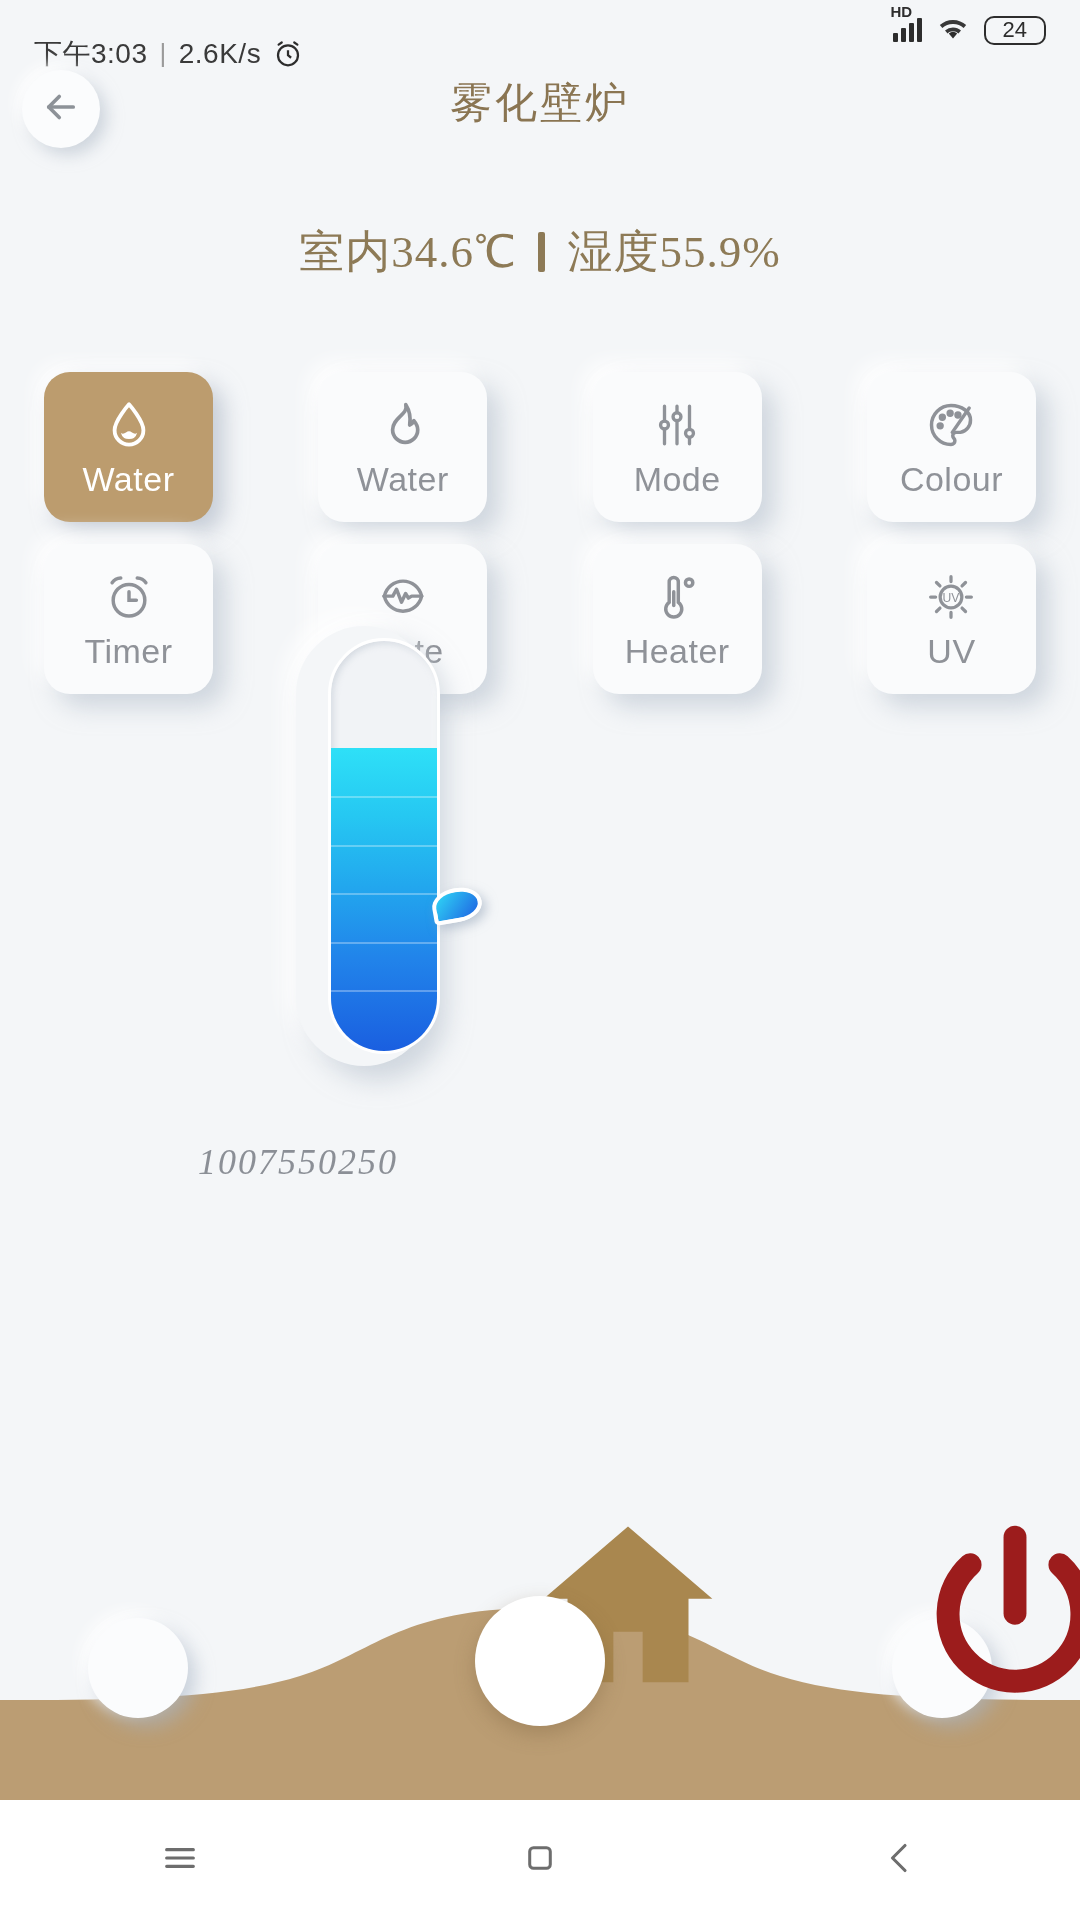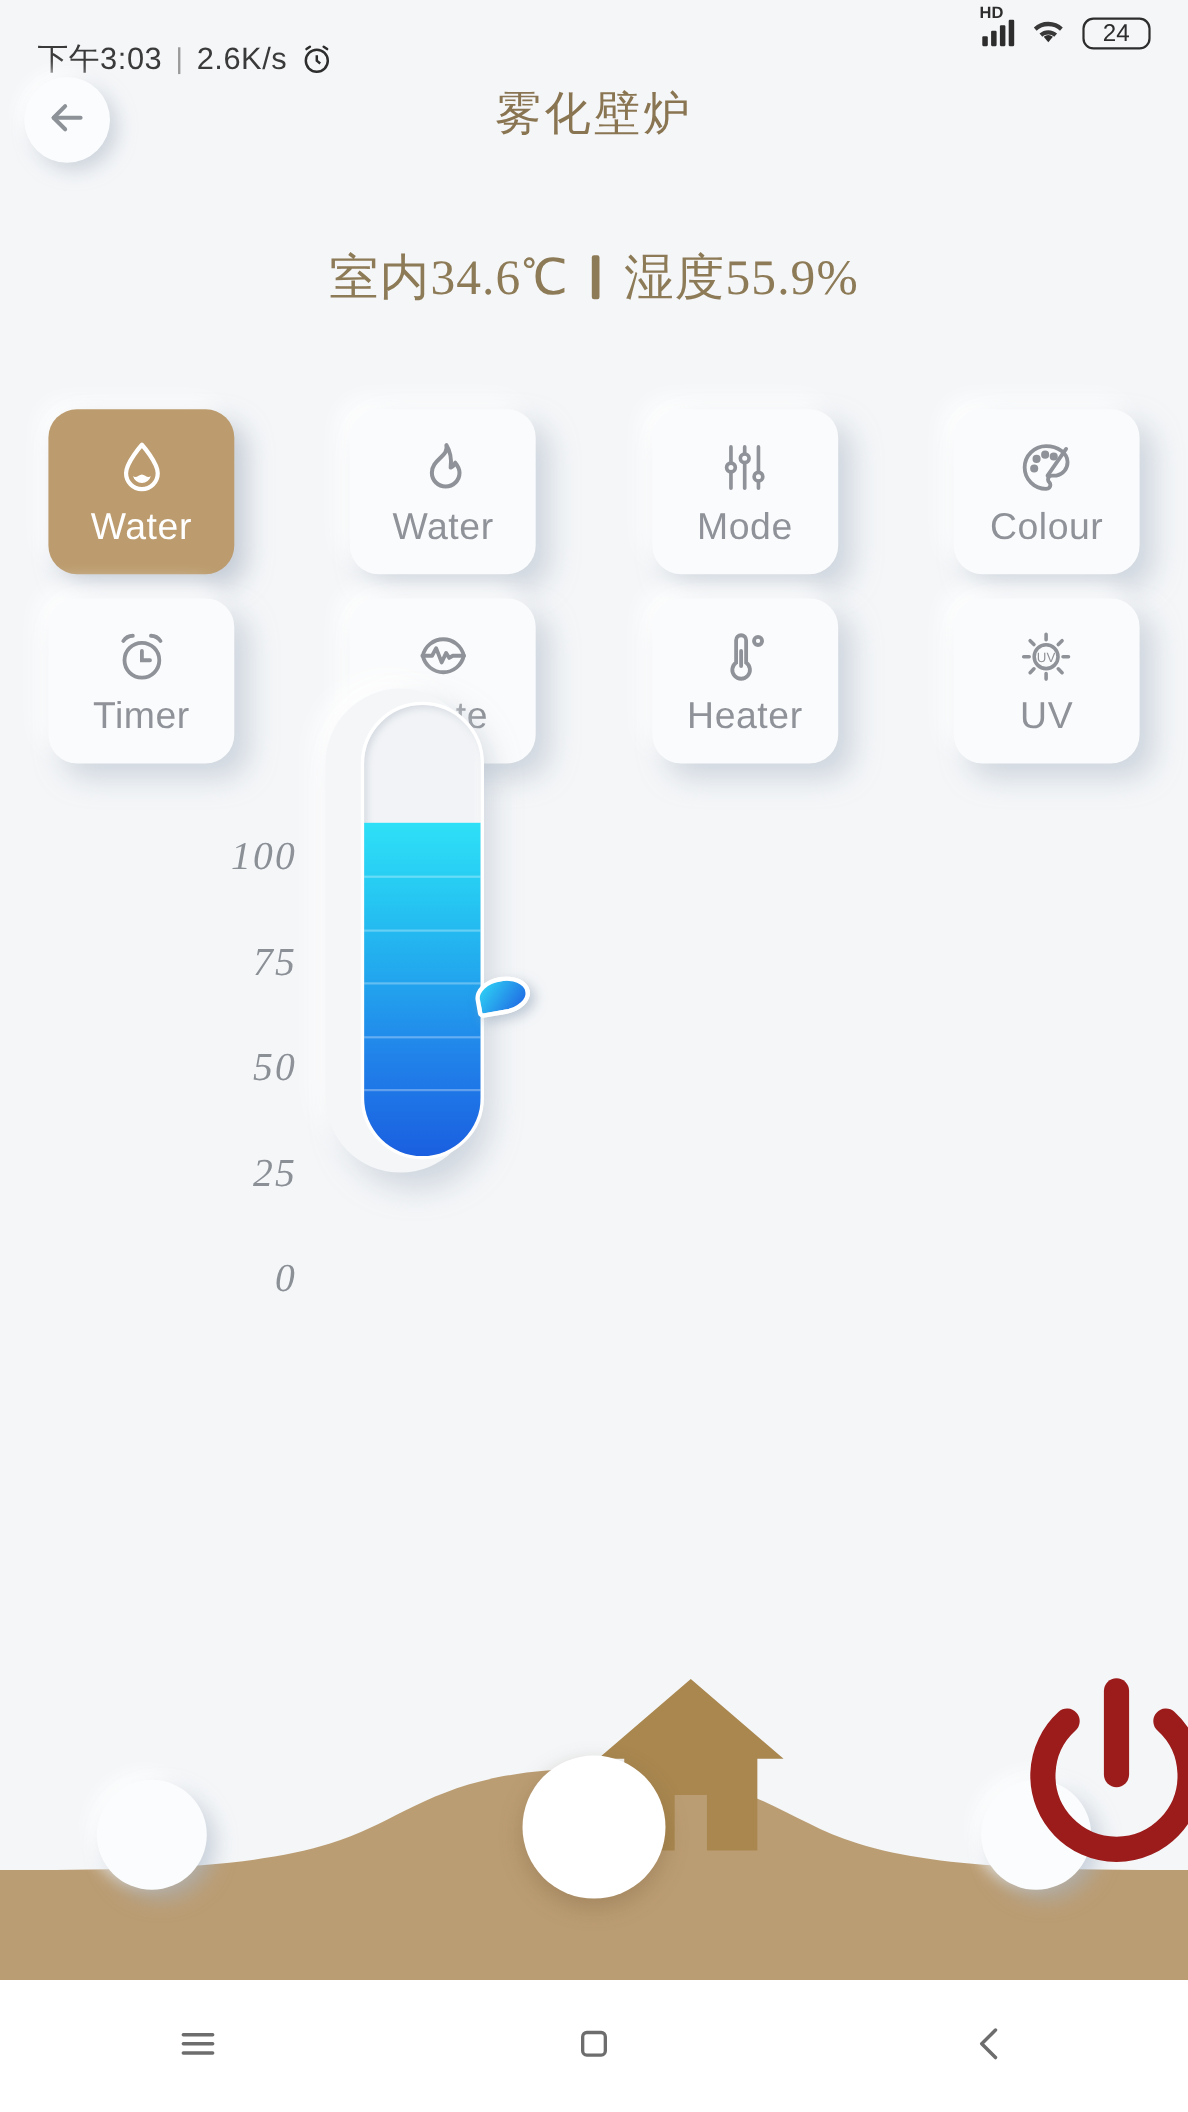--- a/index.html
+++ b/index.html
@@ -65,21 +65,21 @@
     box-shadow: 11px 11px 22px rgba(160,172,188,.55), -9px -9px 18px rgba(255,255,255,.85);
   }
   .tile .lbl { font-size:34px; color:#8f9298; letter-spacing:.5px; }
   .tile.active .lbl { color:#ffffff; }
   .tile .ic { height:58px; display:flex; align-items:center; justify-content:center; }
 
   
   .slider-zone { position:absolute; top:760px; left:0; width:1080px; height:420px; }
   .scale {
     position:absolute; left:198px; top:0; width:72px; height:420px;
-    display:flex; flex-direction:column; justify-content:space-between; align-items:flex-end;
+    display:flex; flex-direction:row; justify-content:space-between; align-items:flex-end;
   }
   .scale span {
     font-size:36px; color:#8b8f96; font-family:"Liberation Serif", serif; font-style:italic;
     letter-spacing:2px; line-height:1;
   }
   .tube-out {
     position:absolute; left:296px; top:-134px; width:136px; height:440px; border-radius:68px;
     background:#f4f6f8;
     box-shadow: 14px 14px 26px rgba(172,183,197,.50), -11px -11px 22px rgba(255,255,255,.95);
   }

